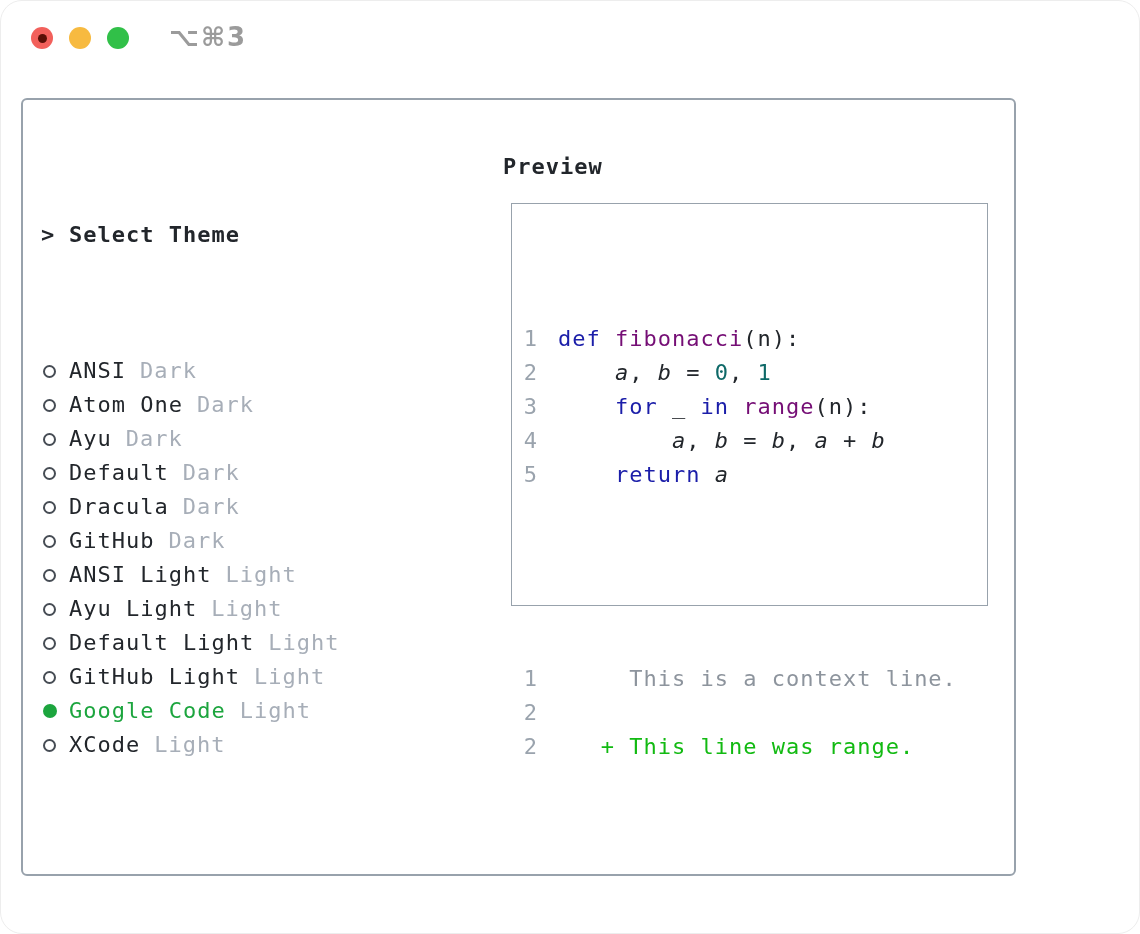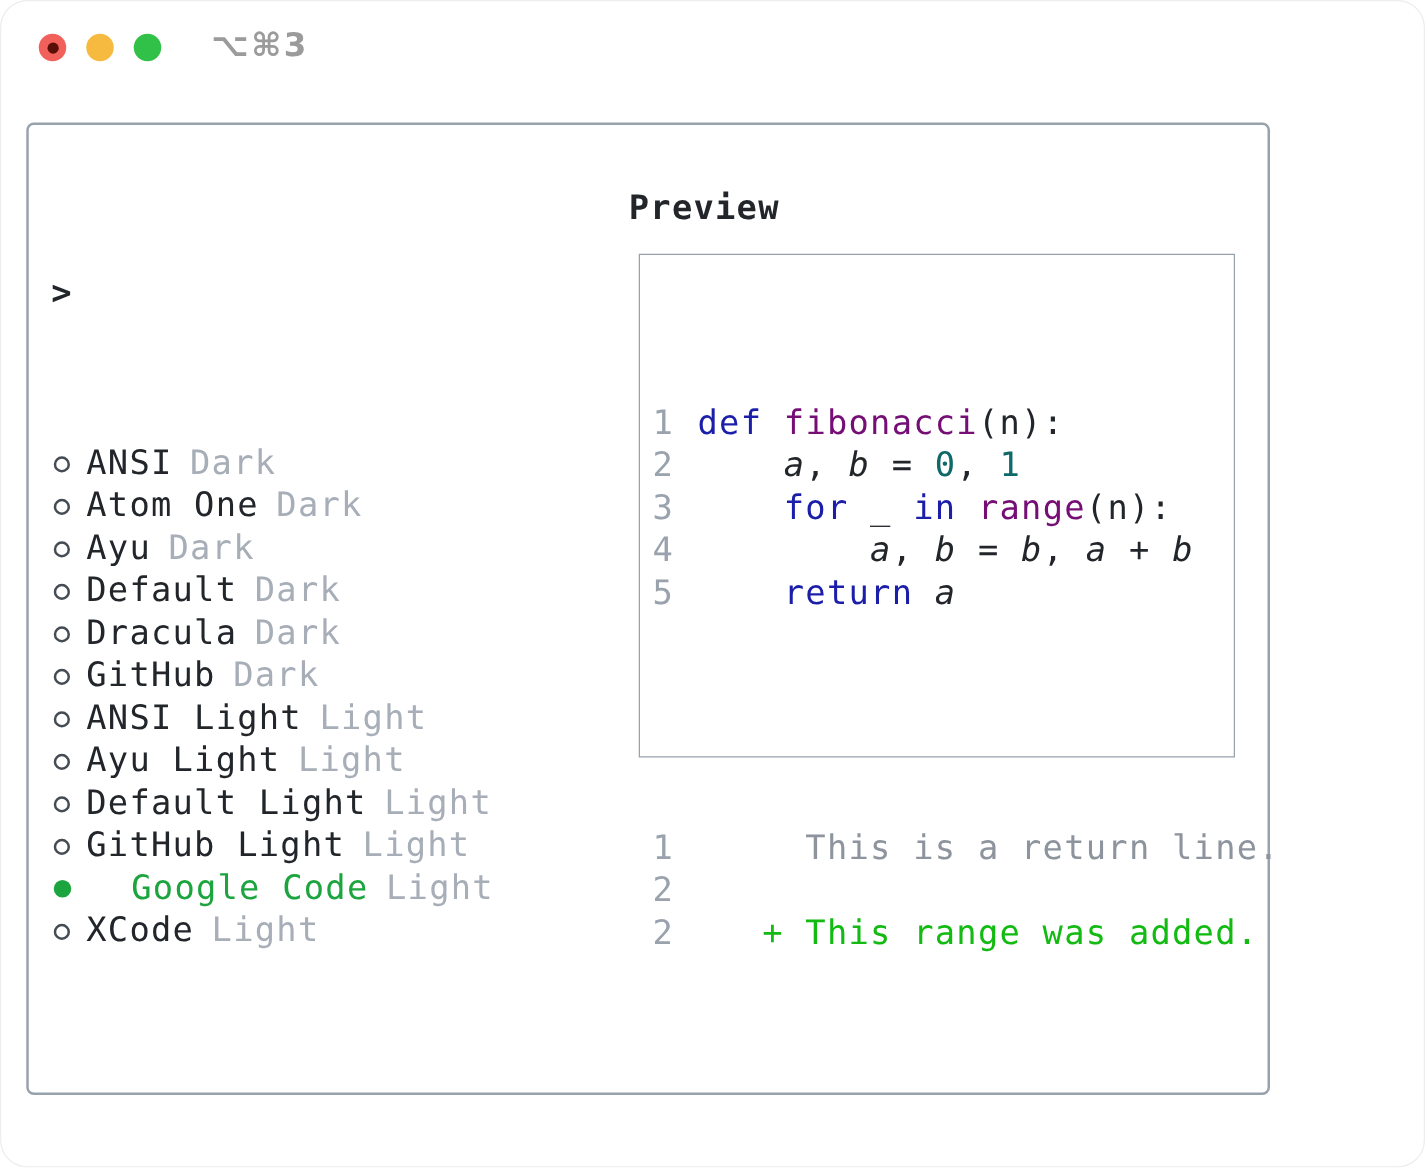--- a/index.html
+++ b/index.html
@@ -15,31 +15,31 @@
   .light-close .dot{width:9px;height:9px;border-radius:50%;background:var(--light-red-dot);}
   .light-min{background:var(--light-yellow);}
   .light-zoom{background:var(--light-green);}
   .win-title{position:absolute;left:168px;top:21px;font-family:"DejaVu Sans",sans-serif;
              font-weight:bold;font-size:26px;color:var(--titlebar-text);letter-spacing:2px;}
 
   
   .main-panel{position:absolute;left:20px;top:97px;width:995px;height:778px;
               border:2px solid var(--panel-border);border-radius:6px;box-sizing:border-box;background:#fff;}
 
-  .mono{font-size:27px;line-height:34px;letter-spacing:1px;color:var(--text);white-space:pre;}
+  .mono{font-size:22px;line-height:34px;letter-spacing:1px;color:var(--text);white-space:pre;}
 
   .left-col{position:absolute;left:18px;top:50px;}
   .row{display:flex;height:34px;align-items:center;white-space:pre;}
   .marker-col{width:28px;flex:none;display:flex;align-items:center;}
   .prompt{font-weight:bold;color:var(--text);}
   .hdr{font-weight:bold;color:var(--text);}
   .radio{width:13px;height:13px;border:2px solid #464c54;border-radius:50%;box-sizing:border-box;margin-left:2px;}
   .radio.sel{width:14px;height:14px;border:none;background:var(--accent-green);margin-left:2px;}
   .t-name{color:var(--text);}
-  .t-name.sel{color:var(--accent-green);margin-left:36px;}
+  .t-name.sel{color:var(--accent-green);}
   .t-variant{color:var(--muted);margin-left:14px;}
   .spacer{height:34px;}
 
   
   .preview-title{position:absolute;left:480px;top:50px;font-weight:bold;}
   .preview-box{position:absolute;left:488px;top:103px;width:477px;height:403px;
                border:1.5px solid var(--panel-border);box-sizing:border-box;background:#fff;}
   .code-area{position:absolute;left:10px;top:50px;}
   .code-line{display:flex;height:34px;align-items:center;white-space:pre;}
   .line-num{width:16px;flex:none;text-align:right;color:var(--line-num);margin-right:20px;}
@@ -64,20 +64,21 @@
     <div class="light light-min"></div>
     <div class="light light-zoom"></div>
   </div>
   <div class="win-title">⌥⌘3</div>
 
   <div class="main-panel">
 
     <div class="left-col mono">
       <div class="row">
         <span class="marker-col prompt">&gt;</span>
+        <span class="hdr">Select Theme</span>
       </div>
 
       <div id="theme-list"><div class="row"><span class="marker-col"><span class="radio"></span></span><span class="t-name">ANSI</span><span class="t-variant">Dark</span></div><div class="row"><span class="marker-col"><span class="radio"></span></span><span class="t-name">Atom One</span><span class="t-variant">Dark</span></div><div class="row"><span class="marker-col"><span class="radio"></span></span><span class="t-name">Ayu</span><span class="t-variant">Dark</span></div><div class="row"><span class="marker-col"><span class="radio"></span></span><span class="t-name">Default</span><span class="t-variant">Dark</span></div><div class="row"><span class="marker-col"><span class="radio"></span></span><span class="t-name">Dracula</span><span class="t-variant">Dark</span></div><div class="row"><span class="marker-col"><span class="radio"></span></span><span class="t-name">GitHub</span><span class="t-variant">Dark</span></div><div class="row"><span class="marker-col"><span class="radio"></span></span><span class="t-name">ANSI Light</span><span class="t-variant">Light</span></div><div class="row"><span class="marker-col"><span class="radio"></span></span><span class="t-name">Ayu Light</span><span class="t-variant">Light</span></div><div class="row"><span class="marker-col"><span class="radio"></span></span><span class="t-name">Default Light</span><span class="t-variant">Light</span></div><div class="row"><span class="marker-col"><span class="radio"></span></span><span class="t-name">GitHub Light</span><span class="t-variant">Light</span></div><div class="row"><span class="marker-col"><span class="radio sel"></span></span><span class="t-name sel">Google Code</span><span class="t-variant">Light</span></div><div class="row"><span class="marker-col"><span class="radio"></span></span><span class="t-name">XCode</span><span class="t-variant">Light</span></div></div>
 
       <div class="spacer"></div>
 
       
 
       
 
@@ -86,18 +87,18 @@
       
       
     </div>
 
     <div class="preview-title mono">Preview</div>
 
     <div class="preview-box">
       <div class="code-area mono">
         <div id="code-block"><div class="code-line"><span class="line-num">1</span><span class="code-text"><span class="tok-kw">def</span><span class="tok-pl"> </span><span class="tok-fn">fibonacci</span><span class="tok-pl">(n):</span></span></div><div class="code-line"><span class="line-num">2</span><span class="code-text"><span class="tok-pl">    </span><span class="tok-var">a</span><span class="tok-pl">, </span><span class="tok-var">b</span><span class="tok-pl"> = </span><span class="tok-lit">0</span><span class="tok-pl">, </span><span class="tok-lit">1</span></span></div><div class="code-line"><span class="line-num">3</span><span class="code-text"><span class="tok-pl">    </span><span class="tok-kw">for</span><span class="tok-pl"> _ </span><span class="tok-kw">in</span><span class="tok-pl"> </span><span class="tok-fn">range</span><span class="tok-pl">(n):</span></span></div><div class="code-line"><span class="line-num">4</span><span class="code-text"><span class="tok-pl">        </span><span class="tok-var">a</span><span class="tok-pl">, </span><span class="tok-var">b</span><span class="tok-pl"> = </span><span class="tok-var">b</span><span class="tok-pl">, </span><span class="tok-var">a</span><span class="tok-pl"> + </span><span class="tok-var">b</span></span></div><div class="code-line"><span class="line-num">5</span><span class="code-text"><span class="tok-pl">    </span><span class="tok-kw">return</span><span class="tok-pl"> </span><span class="tok-var">a</span></span></div></div>
         <div class="spacer"></div>
-        <div id="diff-block"><div class="code-line"><span class="line-num">1</span><span class="diff-context">     This is a return line.</span></div><div class="code-line"><span class="line-num">2</span></div><div class="code-line"><span class="line-num">2</span><span class="diff-added">   + This range was added.</span></div></div>
+        <div id="diff-block"><div class="code-line"><span class="line-num">1</span><span class="diff-context">     This is a context line.</span></div><div class="code-line"><span class="line-num">2</span></div><div class="code-line"><span class="line-num">2</span><span class="diff-added">   + This line was range.</span></div></div>
       </div>
     </div>
 
   </div>
 </div>
 
 </body></html>

